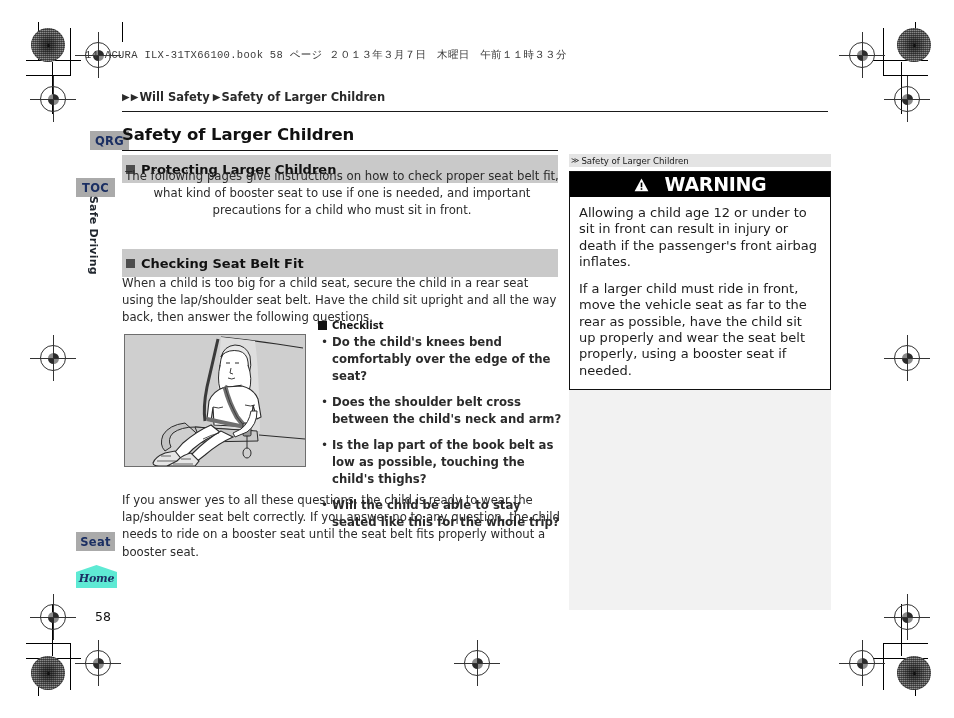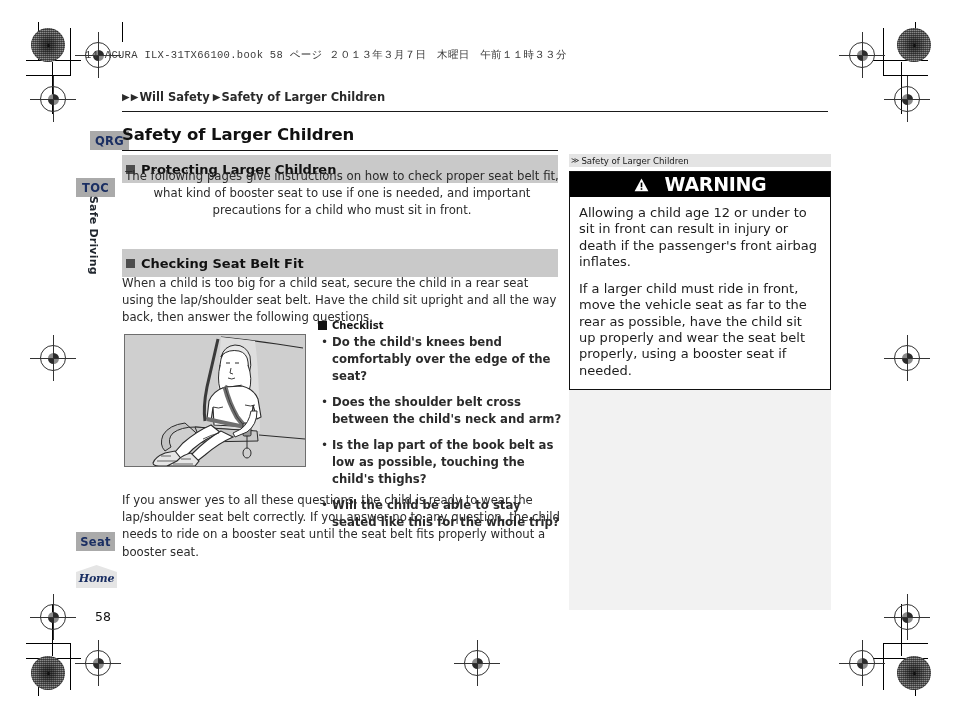--- a/index.html
+++ b/index.html
@@ -132,21 +132,21 @@
     color: #20262e;
     writing-mode: vertical-rl;
     text-orientation: mixed;
     letter-spacing: .2px;
   }
 
   #rail-home {
     position: absolute;
     left: 76px; top: 565px;
     width: 41px; height: 23px;
-    background: #e5e5e5;
+    background: #5eead4;
     clip-path: polygon(50% 0%, 100% 30%, 100% 100%, 0% 100%, 0% 30%);
     display: flex;
     align-items: flex-end;
     justify-content: center;
   }
   #rail-home span {
     font-family: "DejaVu Serif", serif;
     font-style: italic;
     font-weight: 700;
     font-size: 11px;

